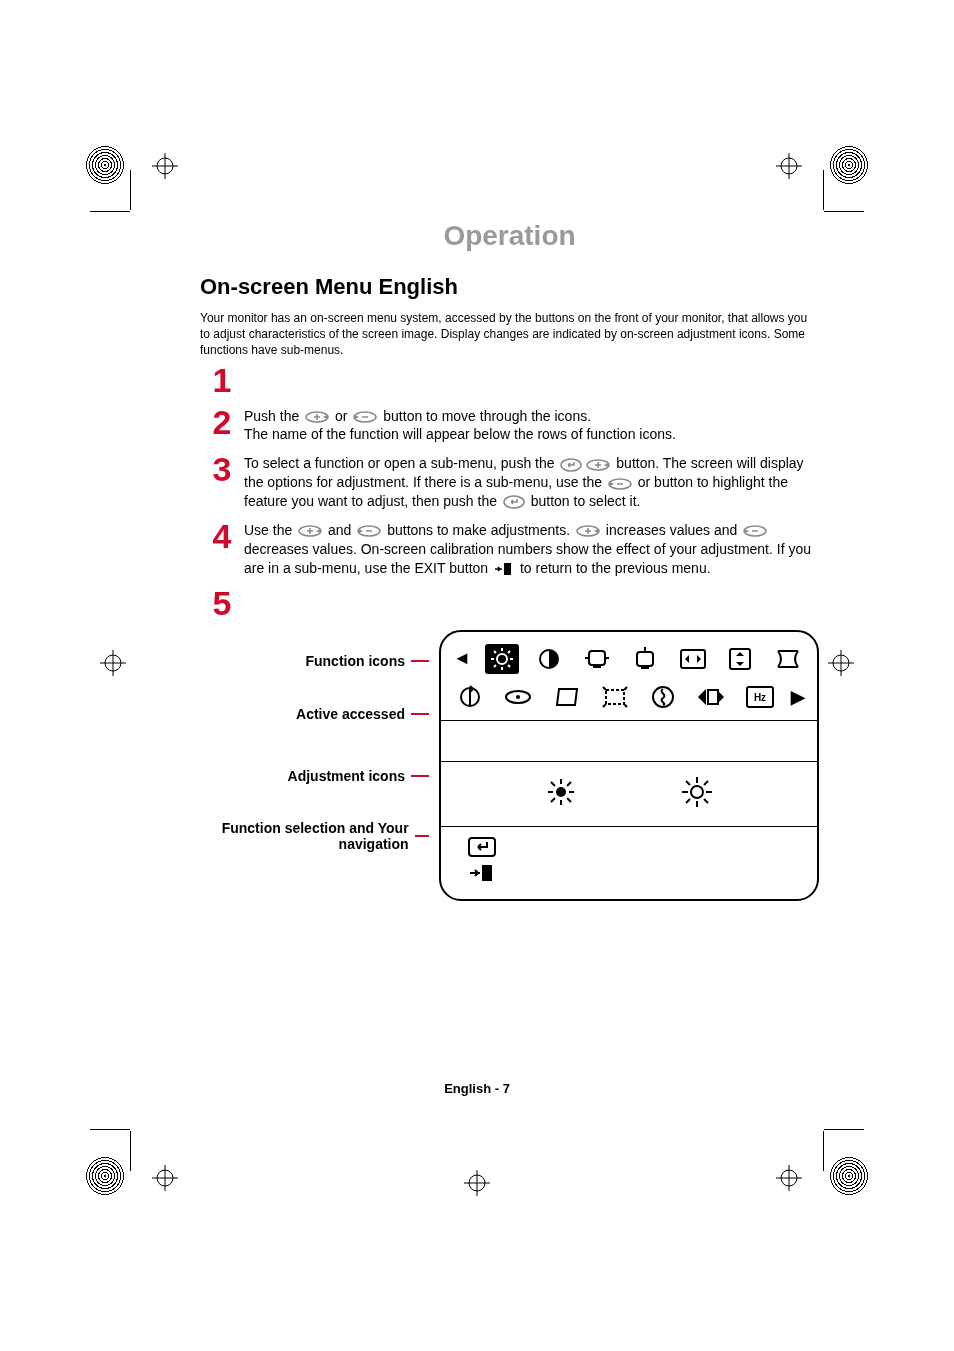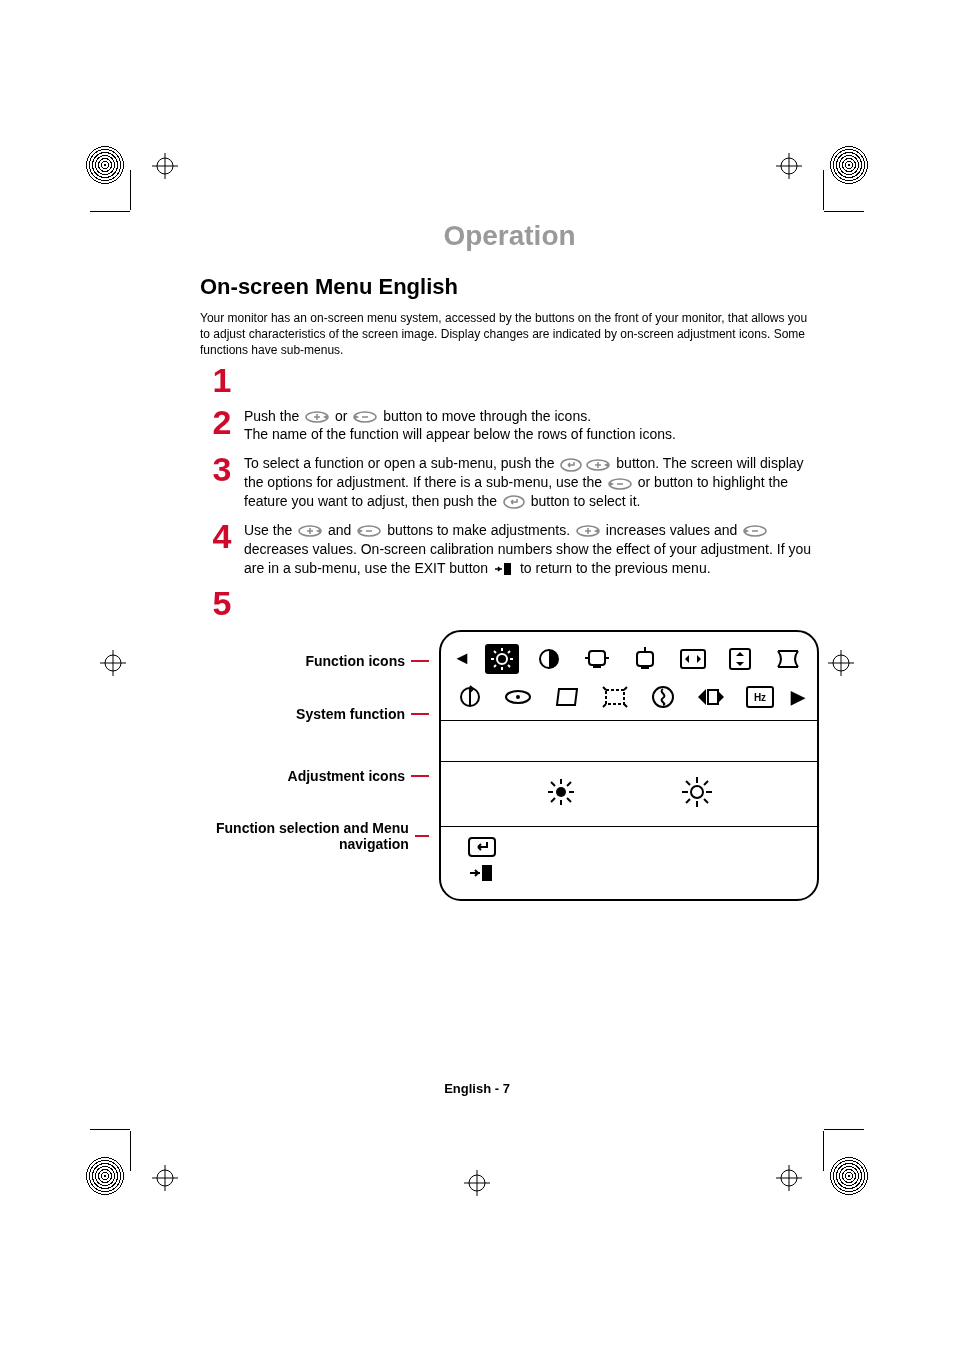--- a/index.html
+++ b/index.html
@@ -341,29 +341,29 @@
         </div>
       </div>
 
     <div class="diagram-wrap">
       <div class="labels-col">
         <div class="label-row" style="height:58px;">
           <span class="label-text">Function icons</span>
           <span class="call-line" style="width:18px;"></span>
         </div>
         <div class="label-row" style="height:36px;margin-top:6px;">
-          <span class="label-text">System function</span>
+          <span class="label-text">Active accessed</span>
           <span class="call-line" style="width:18px;"></span>
         </div>
         <div class="label-row" style="height:52px;margin-top:18px;">
           <span class="label-text">Adjustment icons</span>
           <span class="call-line" style="width:18px;"></span>
         </div>
         <div class="label-row" style="height:56px;margin-top:6px;">
-          <span class="label-text">Function selection and Menu navigation</span>
+          <span class="label-text">Function selection and Your navigation</span>
           <span class="call-line" style="width:18px;"></span>
         </div>
       </div>
 
       <div class="osd-panel">
         <div class="icon-row">
           <span class="arrow">◄</span>
           <span class="osd-icon selected">
               <svg width="24" height="24" viewBox="0 0 24 24">
                 <circle cx="12" cy="12" r="5" fill="none" stroke="#fff" stroke-width="2"></circle>

